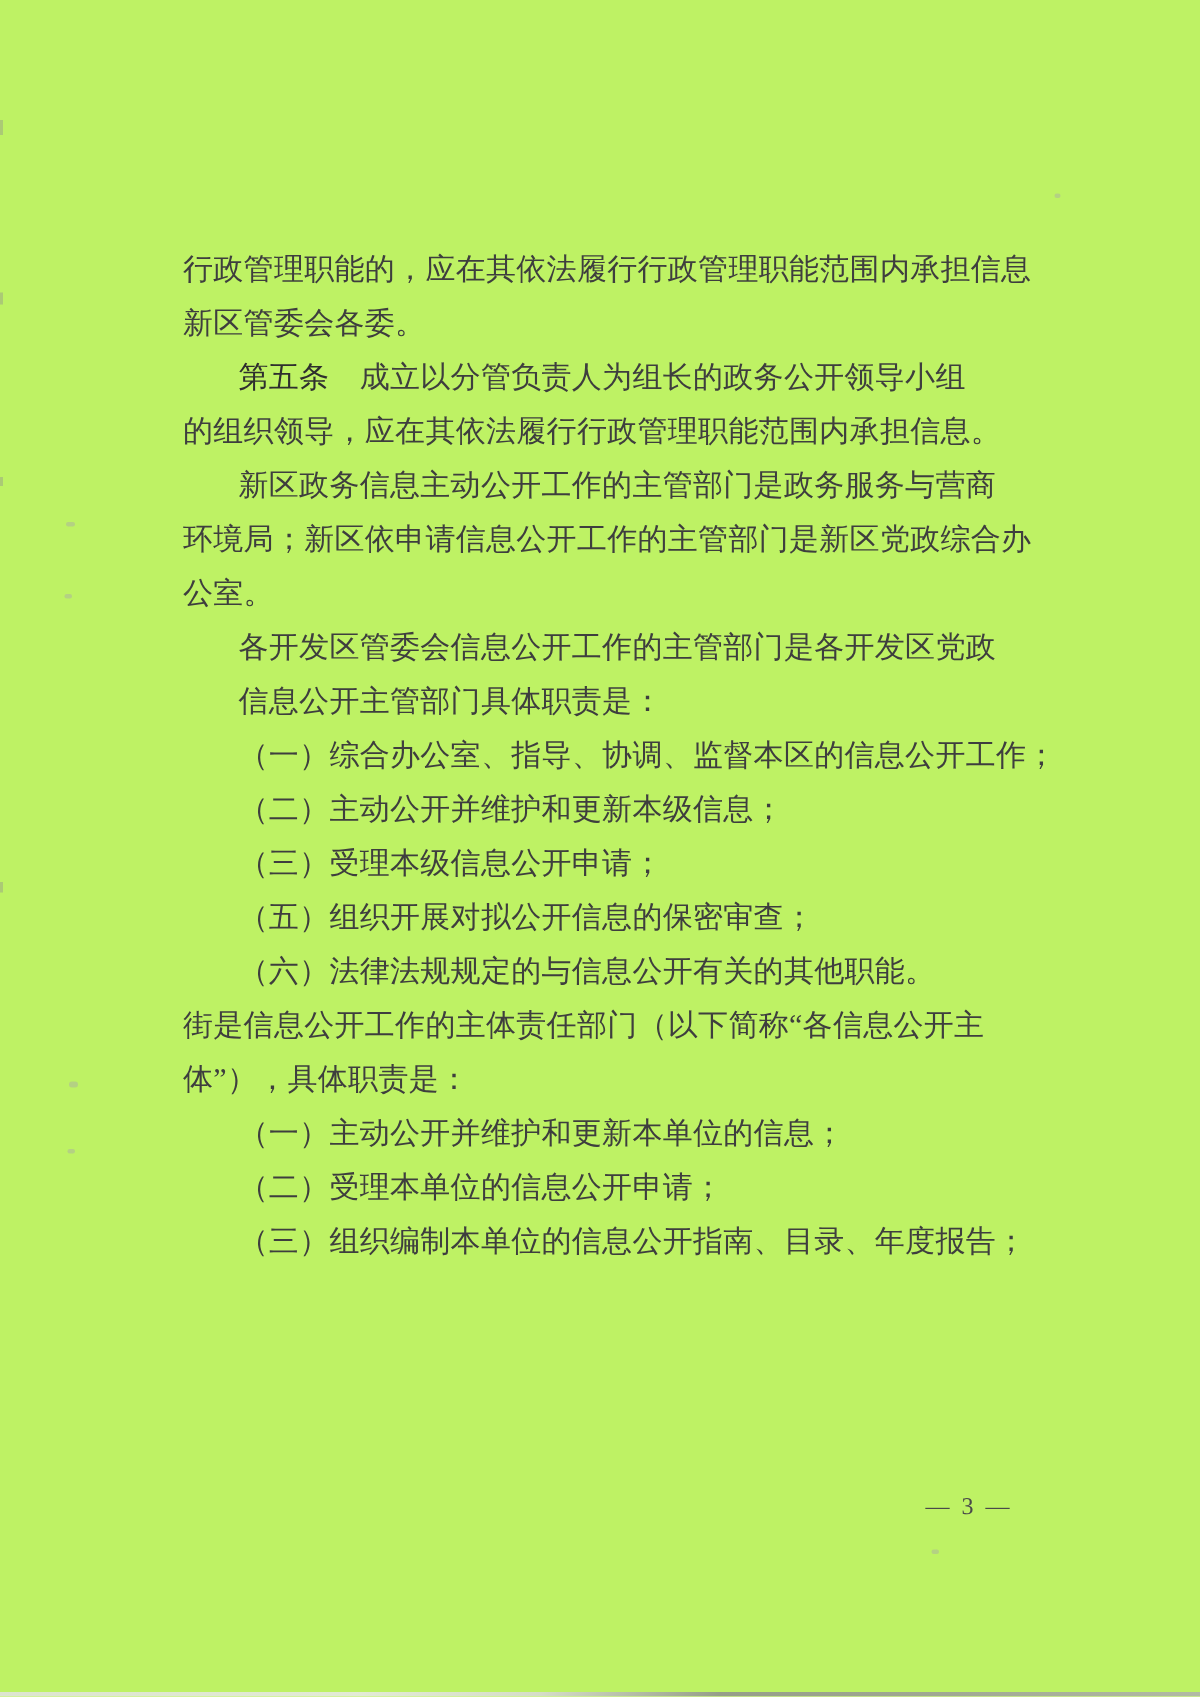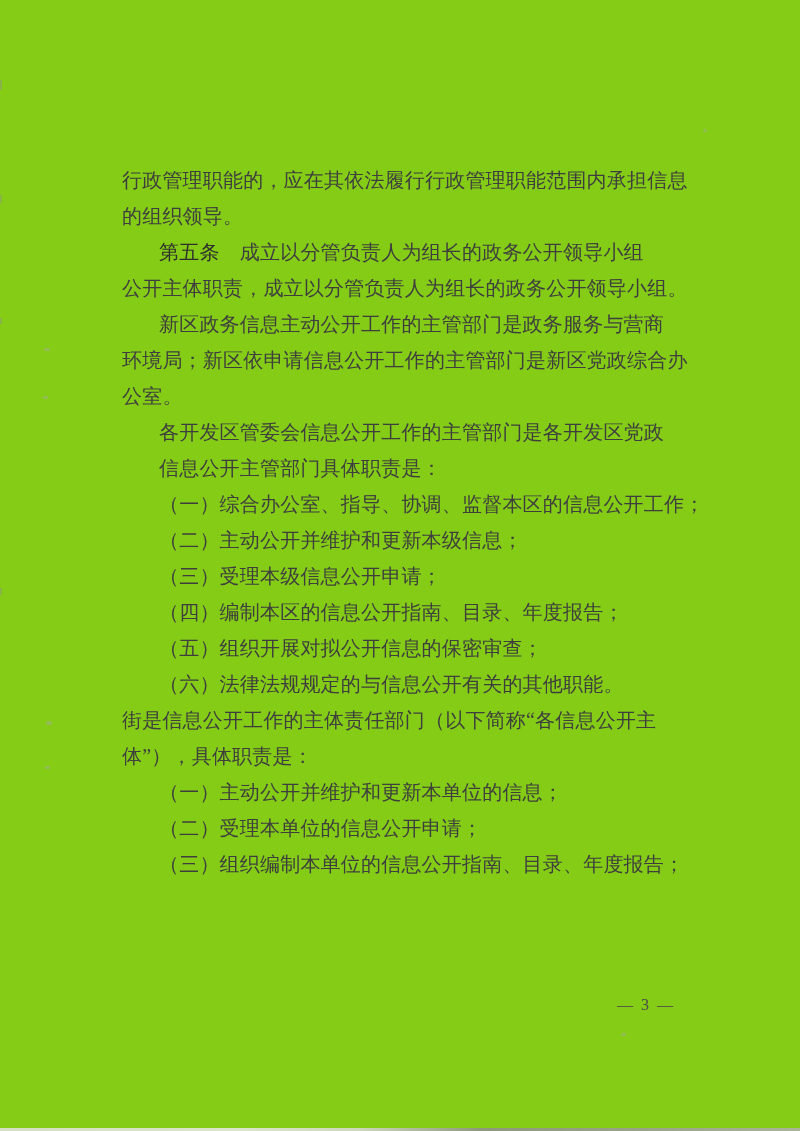--- a/index.html
+++ b/index.html
@@ -1,20 +1,20 @@
 <!DOCTYPE html>
 <html lang="zh"><head>
 <meta charset="utf-8">
 <style>
   html, body { margin: 0; padding: 0; }
   .page {
     position: relative;
     width: 800px;
     height: 1131px;
-    background: #84cc16;
+    background: #bef264;
     font-family: "Liberation Serif", "DejaVu Serif", serif;
     color: #3e3e3e;
     overflow: hidden;
   }
   .content {
     position: absolute;
     left: 122px;
     top: 162px;
     width: 566px;
   }
@@ -66,32 +66,31 @@
     opacity: 0.85;
   }
 </style>
 </head>
 <body>
 
 <div class="page">
 
   <div class="content">
       <div class="line"><span class="seg-normal">行政管理职能的，应在其依法履行行政管理职能范围内承担信息</span></div>
-      <div class="line"><span class="seg-normal">的组织领导。</span></div>
+      <div class="line"><span class="seg-normal">新区管委会各委。</span></div>
       <div class="line indent"><span class="seg-bold">第五条</span><span class="seg-normal">　成立以分管负责人为组长的政务公开领导小组</span></div>
-      <div class="line"><span class="seg-normal">公开主体职责，成立以分管负责人为组长的政务公开领导小组。</span></div>
+      <div class="line"><span class="seg-normal">的组织领导，应在其依法履行行政管理职能范围内承担信息。</span></div>
       <div class="line indent"><span class="seg-normal">新区政务信息主动公开工作的主管部门是政务服务与营商</span></div>
       <div class="line"><span class="seg-normal">环境局；新区依申请信息公开工作的主管部门是新区党政综合办</span></div>
       <div class="line"><span class="seg-normal">公室。</span></div>
       <div class="line indent"><span class="seg-normal">各开发区管委会信息公开工作的主管部门是各开发区党政</span></div>
       <div class="line indent"><span class="seg-normal">信息公开主管部门具体职责是：</span></div>
       <div class="line indent"><span class="seg-normal">（一）综合办公室、指导、协调、监督本区的信息公开工作；</span></div>
       <div class="line indent"><span class="seg-normal">（二）主动公开并维护和更新本级信息；</span></div>
       <div class="line indent"><span class="seg-normal">（三）受理本级信息公开申请；</span></div>
-      <div class="line indent"><span class="seg-normal">（四）编制本区的信息公开指南、目录、年度报告；</span></div>
       <div class="line indent"><span class="seg-normal">（五）组织开展对拟公开信息的保密审查；</span></div>
       <div class="line indent"><span class="seg-normal">（六）法律法规规定的与信息公开有关的其他职能。</span></div>
       <div class="line"><span class="seg-normal">街是信息公开工作的主体责任部门（以下简称“各信息公开主</span></div>
       <div class="line"><span class="seg-normal">体”），具体职责是：</span></div>
       <div class="line indent"><span class="seg-normal">（一）主动公开并维护和更新本单位的信息；</span></div>
       <div class="line indent"><span class="seg-normal">（二）受理本单位的信息公开申请；</span></div>
       <div class="line indent"><span class="seg-normal">（三）组织编制本单位的信息公开指南、目录、年度报告；</span></div>
     </div>
 
   <div class="page-number">— 3 —</div>

